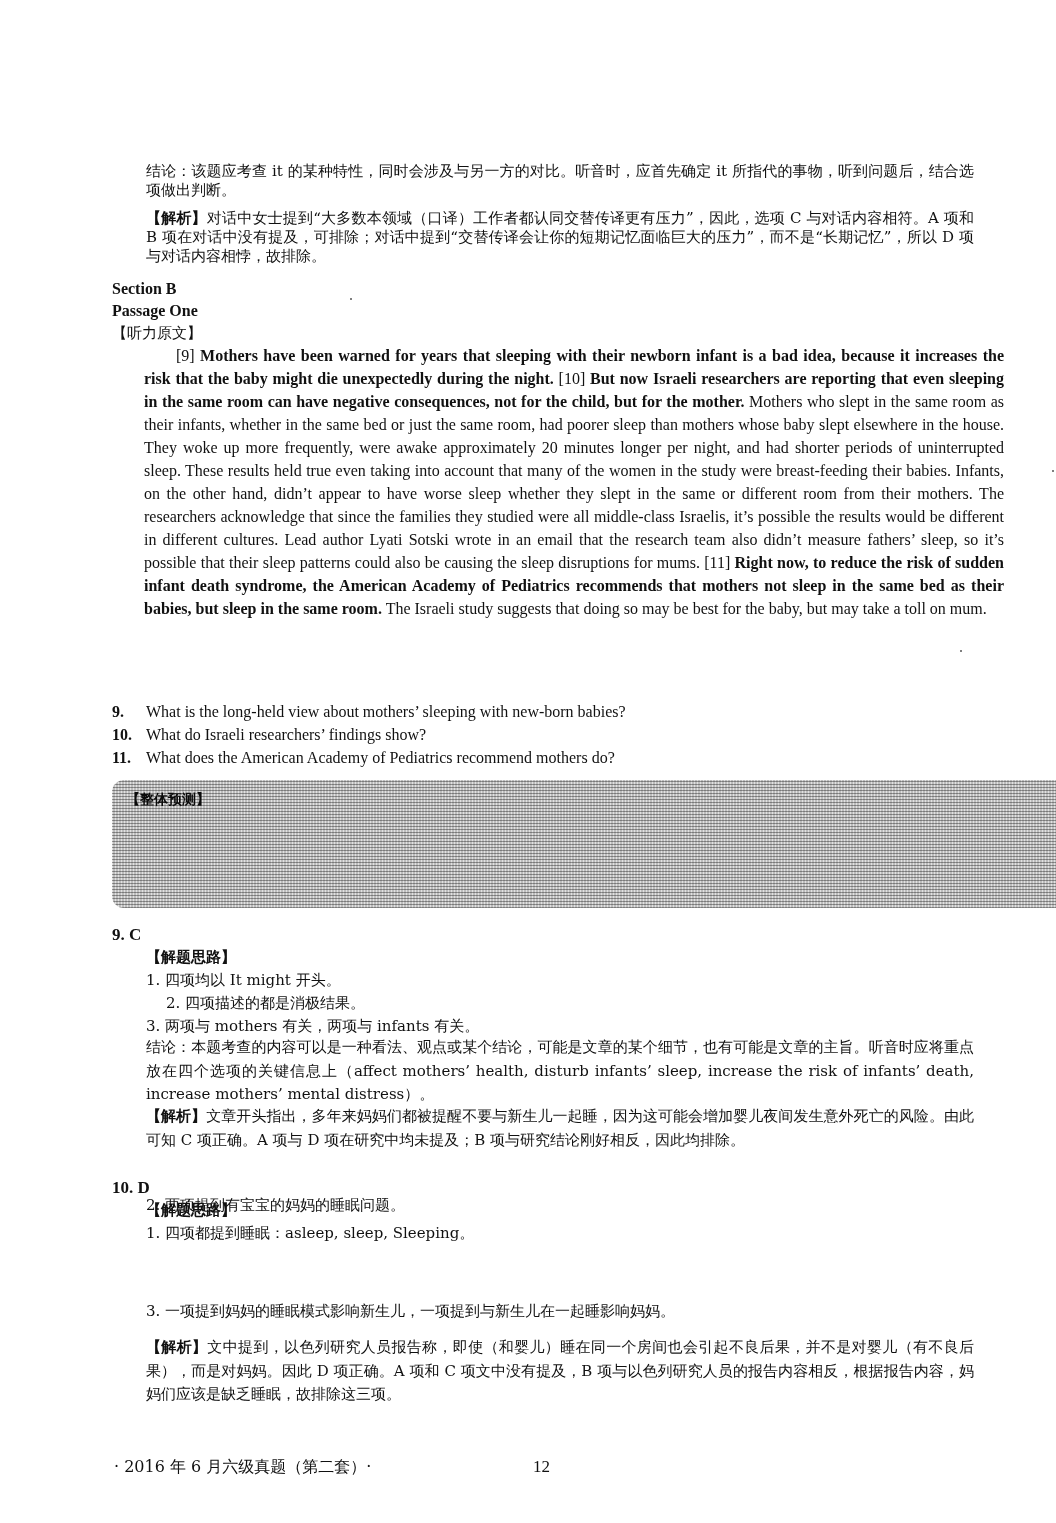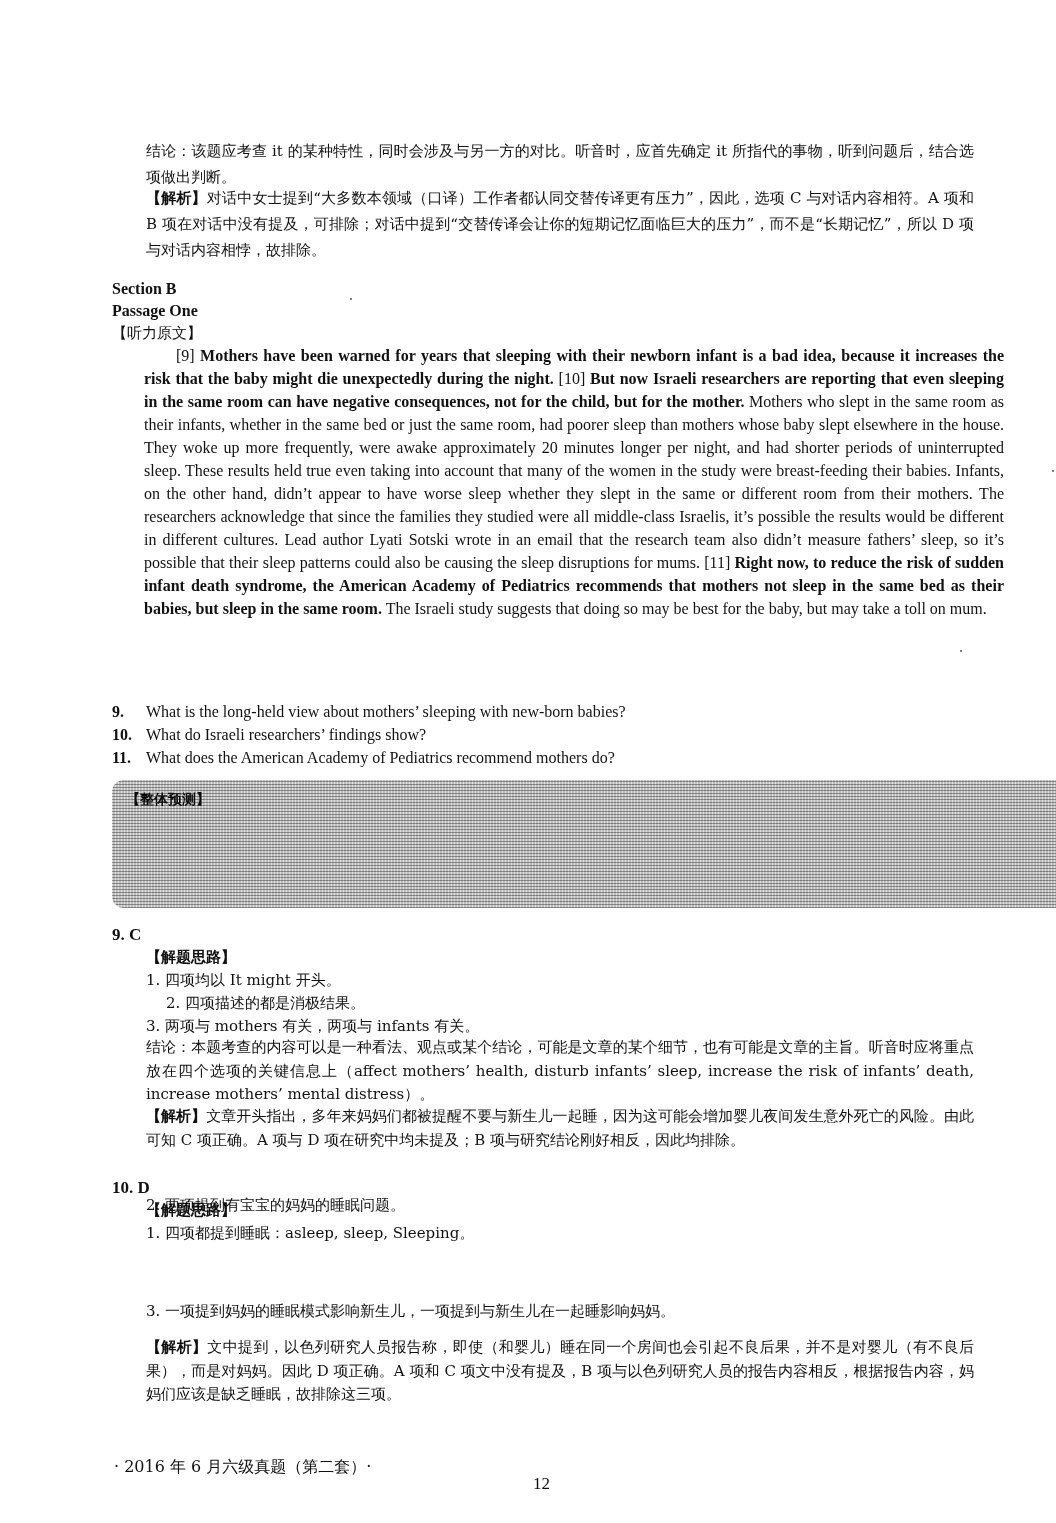--- a/index.html
+++ b/index.html
@@ -2,21 +2,21 @@
 <html><head>
 <meta charset="utf-8">
 <style>
   html, body { margin: 0; padding: 0; background: #ffffff; }
   body {
     width: 1056px; height: 1523px; position: relative; overflow: hidden;
     color: #111; font-family: "Liberation Serif", "DejaVu Serif", serif;
   }
   .page { position: absolute; left: 0; top: 0; width: 1056px; height: 1523px; }
   .blk { position: absolute; left: 146px; width: 828px; font-size: 16px; line-height: 23px; text-align: justify; }
-  .para-cn { font-family: "DejaVu Serif", "Liberation Serif", serif; font-size: 15px; line-height: 26px; }
+  .para-cn { font-family: "DejaVu Serif", "Liberation Serif", serif; font-size: 15px; line-height: 19px; margin-top: 24px; }
   .bold { font-weight: bold; }
   .heading { position: absolute; left: 112px; font-weight: bold; font-size: 16px; line-height: 22px; }
   .bracket-label { font-family: "DejaVu Sans", sans-serif; font-size: 15px; }
   .indent { text-indent: 2em; }
   .q-list { position: absolute; left: 112px; top: 700px; width: 860px; font-size: 16px; line-height: 23px; }
   .q-row { display: flex; }
   .q-num { width: 34px; font-weight: bold; flex: none; }
   .shaded {
     position: absolute; left: 112px; top: 780px; width: 968px; height: 128px;
     border-radius: 12px;
@@ -26,21 +26,21 @@
       repeating-linear-gradient(90deg, rgba(255,255,255,0.55) 0 1px, transparent 1px 3px);
     box-sizing: border-box; padding: 8px 14px;
     font-size: 14px; line-height: 23px; color: #0b0b0b; font-weight: bold;
     font-family: "DejaVu Sans", sans-serif;
   }
   .ans-head { position: absolute; left: 112px; font-weight: bold; font-size: 17px; line-height: 22px; }
   .sub { position: absolute; left: 146px; width: 828px; font-size: 15px; line-height: 23.5px; text-align: justify;
          font-family: "DejaVu Serif", "Liberation Serif", serif; }
   .sub-label { font-family: "DejaVu Sans", sans-serif; font-weight: bold; font-size: 15px; }
   .footer-left { position: absolute; left: 114px; top: 1457px; font-size: 16px; font-family: "DejaVu Serif", serif; }
-  .footer-page { position: absolute; left: 533px; top: 1457px; font-size: 17px; margin-top: 17px; }
+  .footer-page { position: absolute; left: 533px; top: 1457px; font-size: 17px; }
   .speck { position: absolute; width: 2px; height: 2px; background: #555; border-radius: 50%; }
 </style>
 </head>
 <body>
 
 <div class="page">
 
   <div class="blk para-cn" style="top:138px;">
     <span>结论：该题应考查 it 的某种特性，同时会涉及与另一方的对比。听音时，应首先确定 it 所指代的事物，听到问题后，结合选项做出判断。</span>
   </div>

